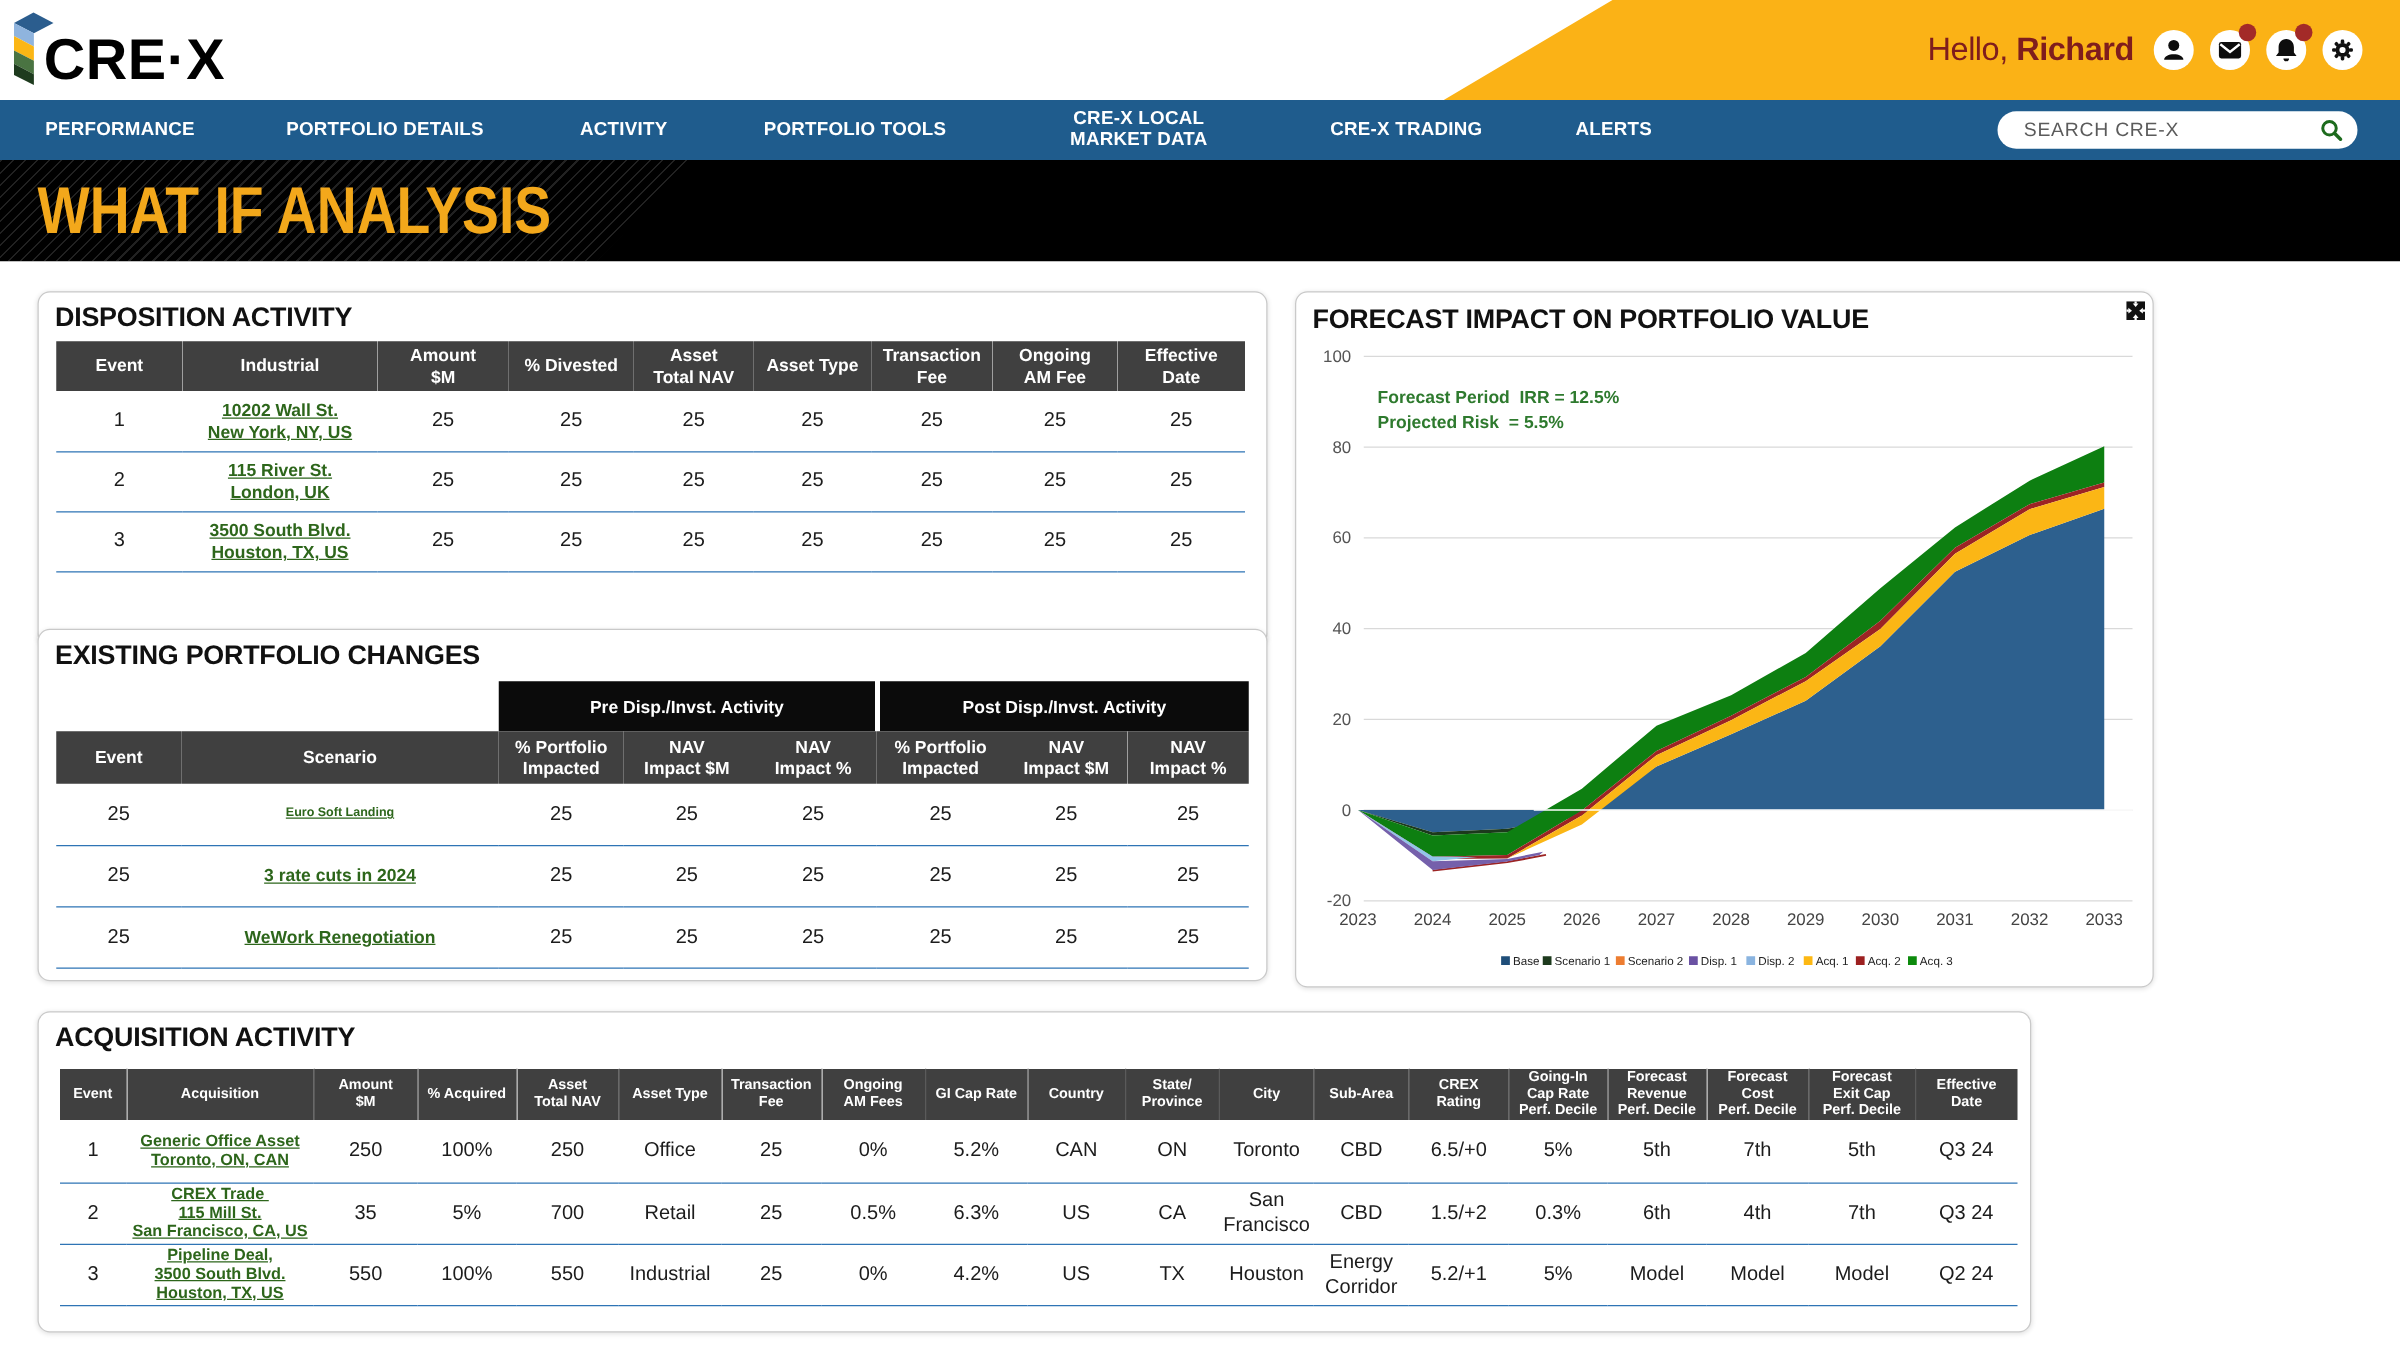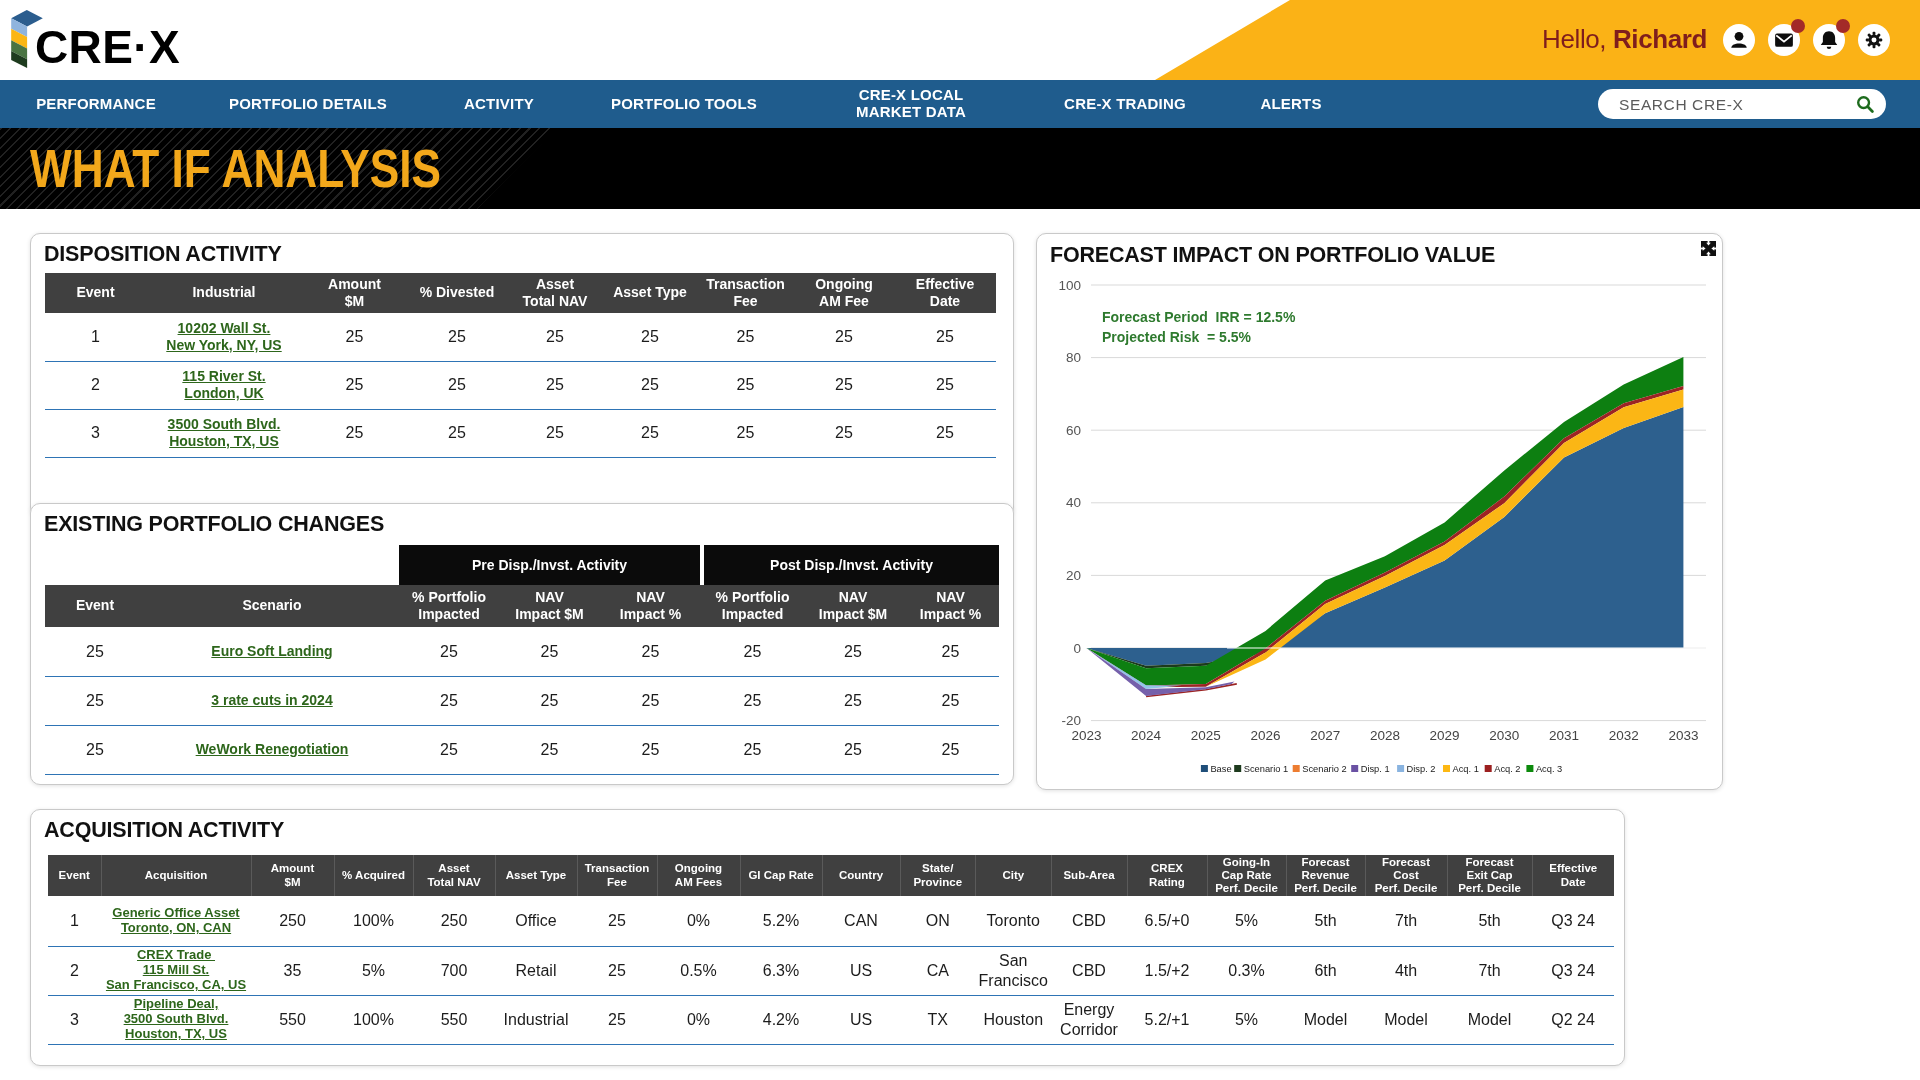--- a/index.html
+++ b/index.html
@@ -203,21 +203,21 @@
             <th>Scenario</th>
             <th>% Portfolio<br>Impacted</th>
             <th>NAV<br>Impact $M</th>
             <th>NAV<br>Impact %</th>
             <th>% Portfolio<br>Impacted</th>
             <th>NAV<br>Impact $M</th>
             <th>NAV<br>Impact %</th>
       </tr>
       <tr class="data" style="height:49px">
         <td>25</td>
-            <td style="font-size:14px"><a class="glink" href="#">Euro Soft Landing</a></td>
+            <td style="font-size:10px"><a class="glink" href="#">Euro Soft Landing</a></td>
         <td>25</td>
             <td>25</td>
             <td>25</td>
             <td>25</td>
             <td>25</td>
             <td>25</td>
       </tr>
       <tr class="data" style="height:49px">
         <td>25</td>
             <td style="font-size:14px"><a class="glink" href="#">3 rate cuts in 2024</a></td>

